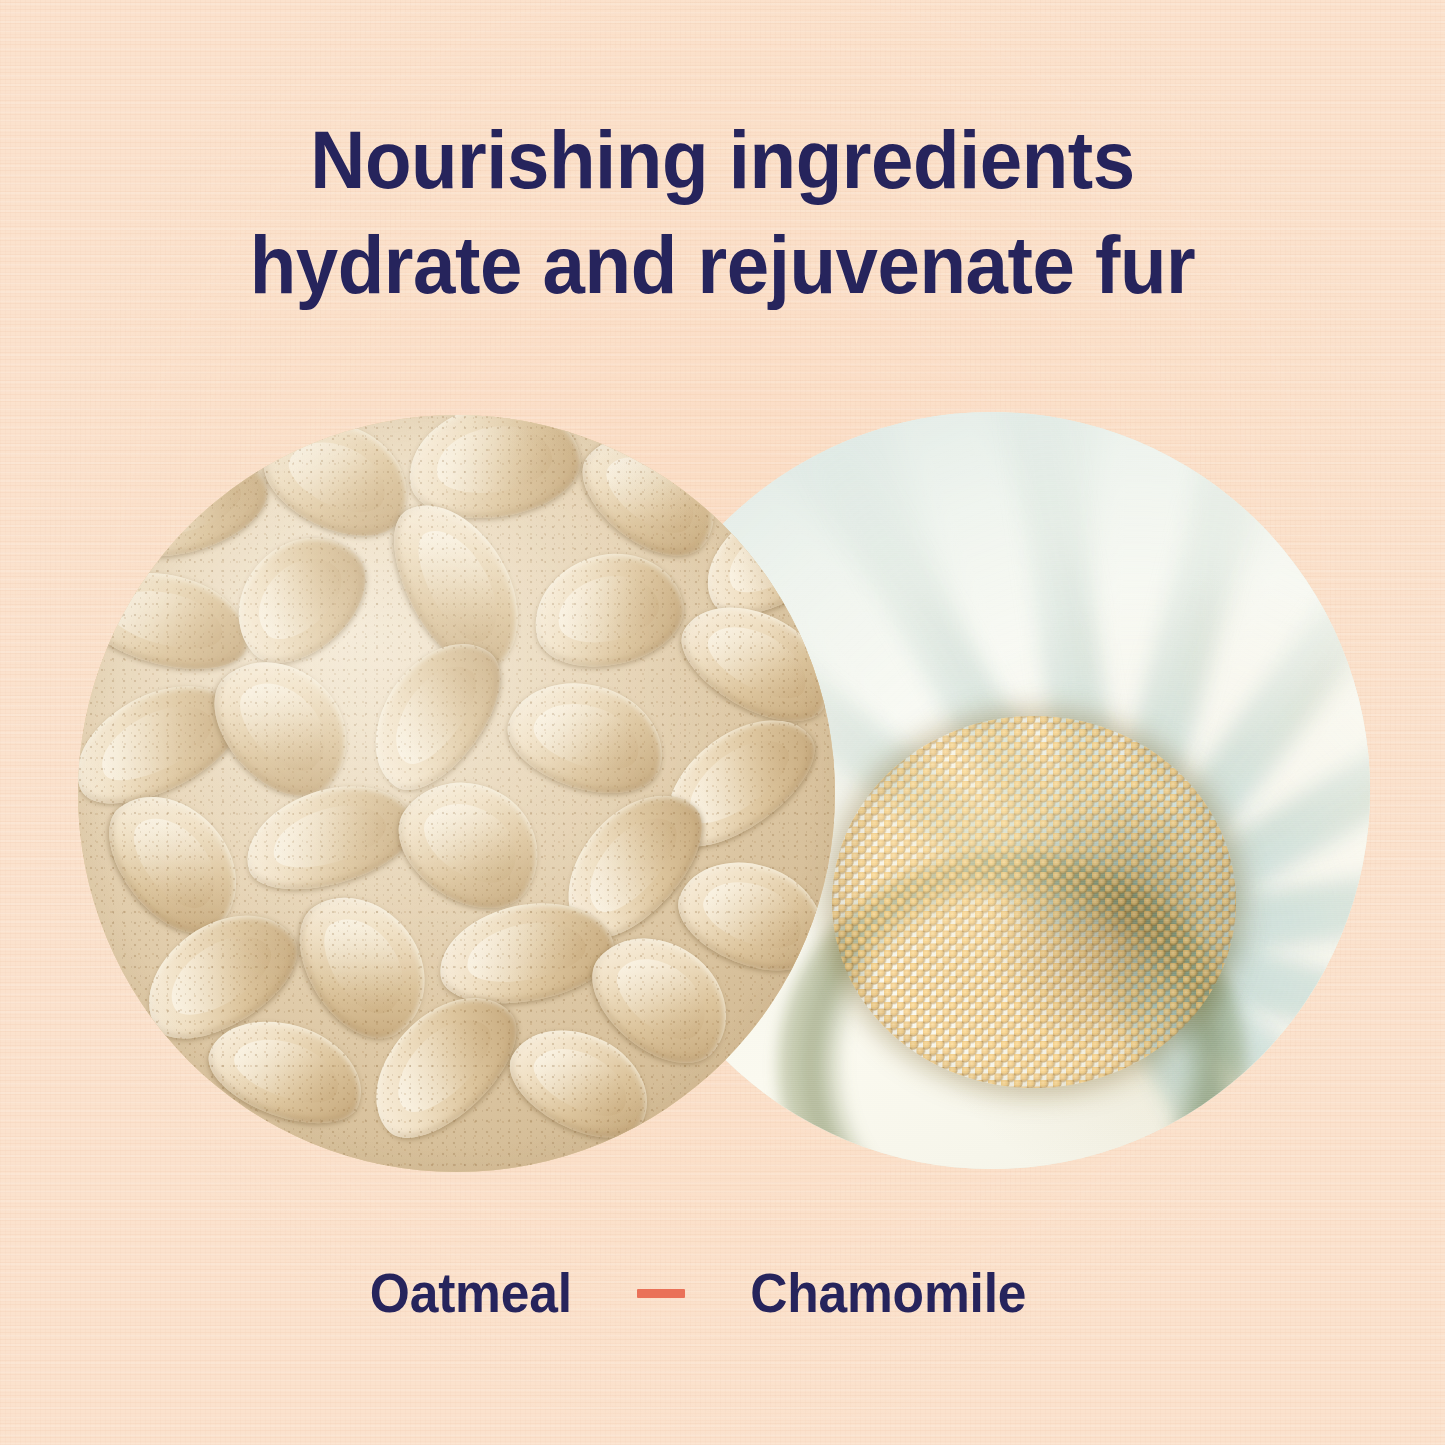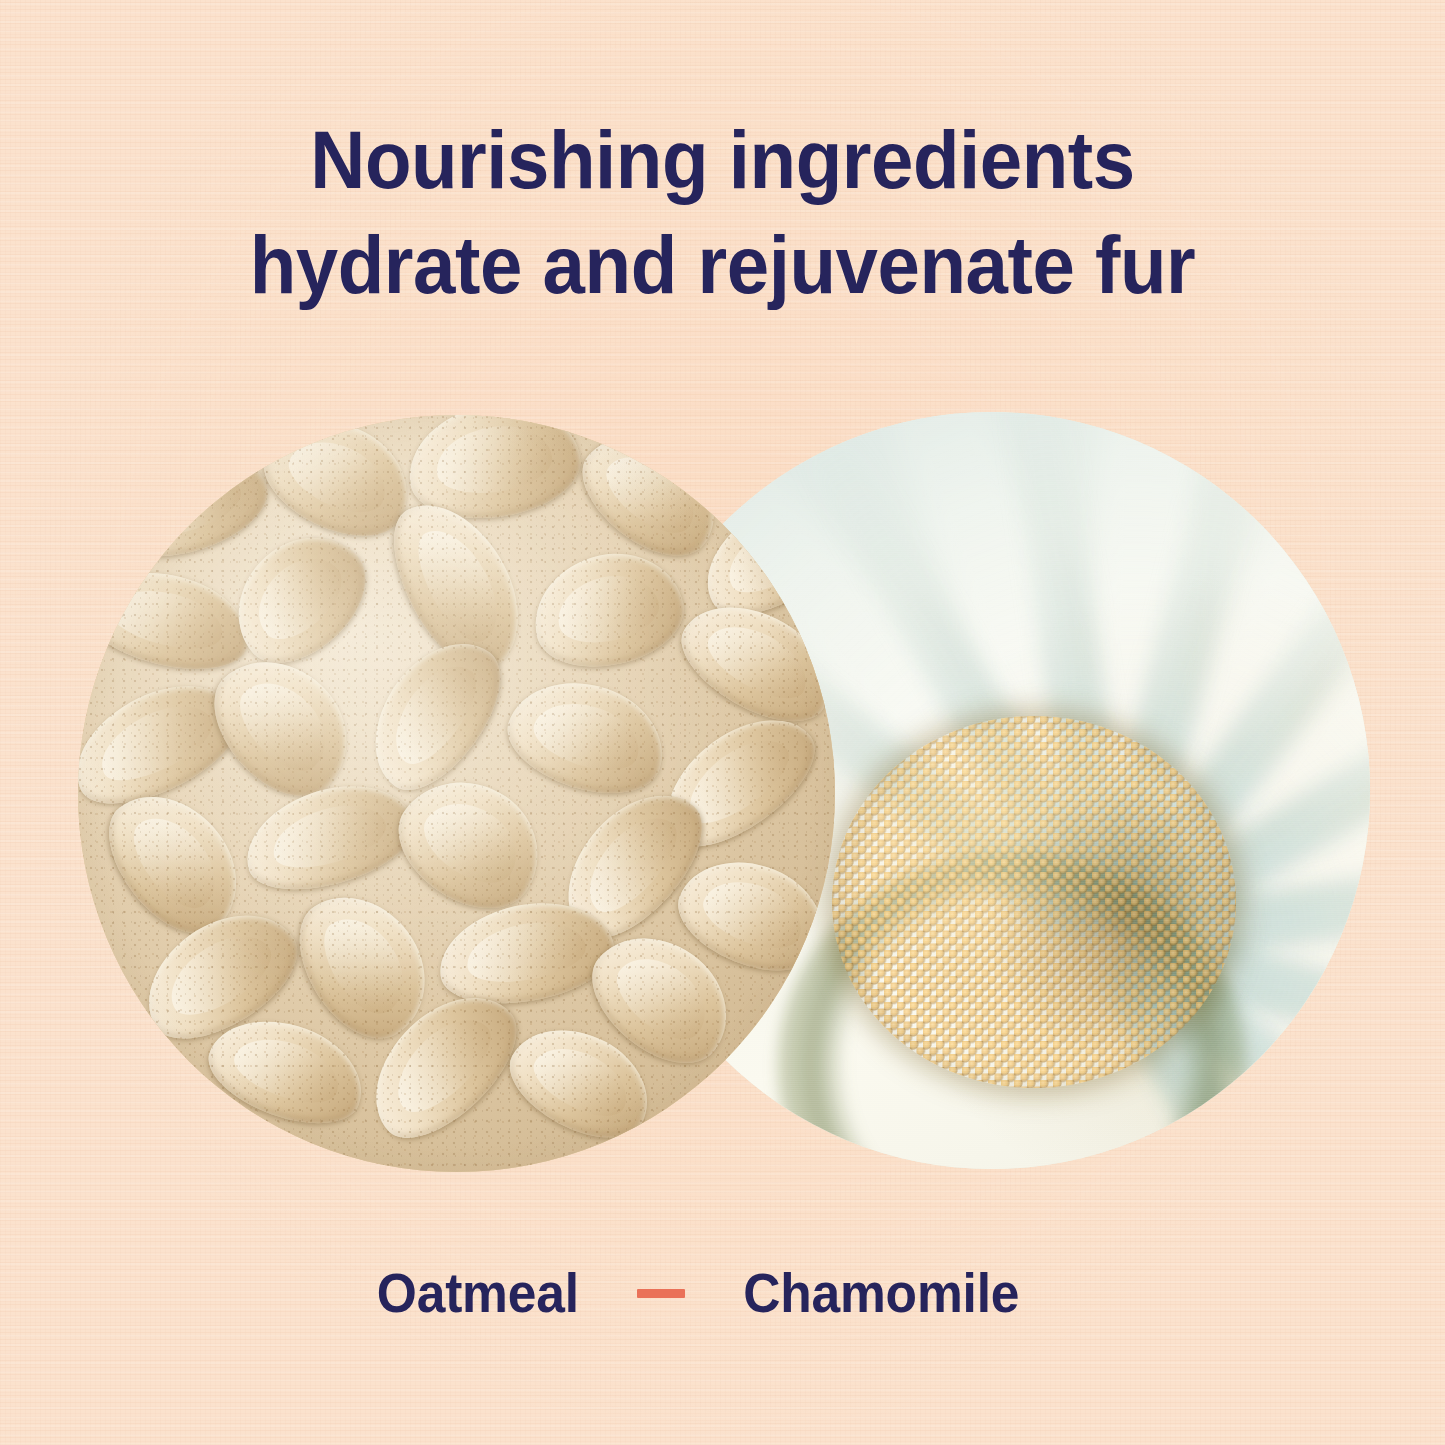--- a/index.html
+++ b/index.html
@@ -257,21 +257,21 @@
 
   
   .labels {
     position: absolute;
     left: 0;
     top: 1265px;
     width: 1322px;
     display: flex;
     align-items: center;
     justify-content: center;
-    gap: 0px;
+    gap: 7px;
     z-index: 7;
   }
   .label {
     color: #26245c;
     font-family: "Liberation Sans", sans-serif;
     font-weight: bold;
     font-size: 56px;
     line-height: 1;
     letter-spacing: -0.2px;
     transform: scaleX(0.92);

